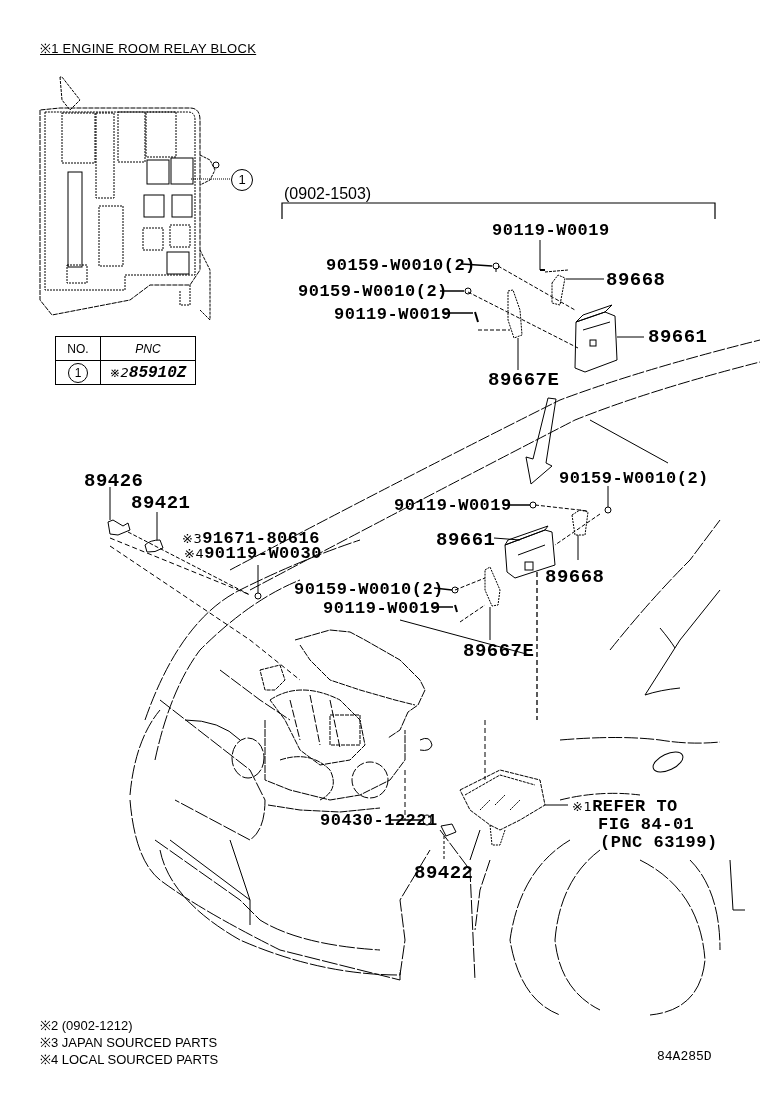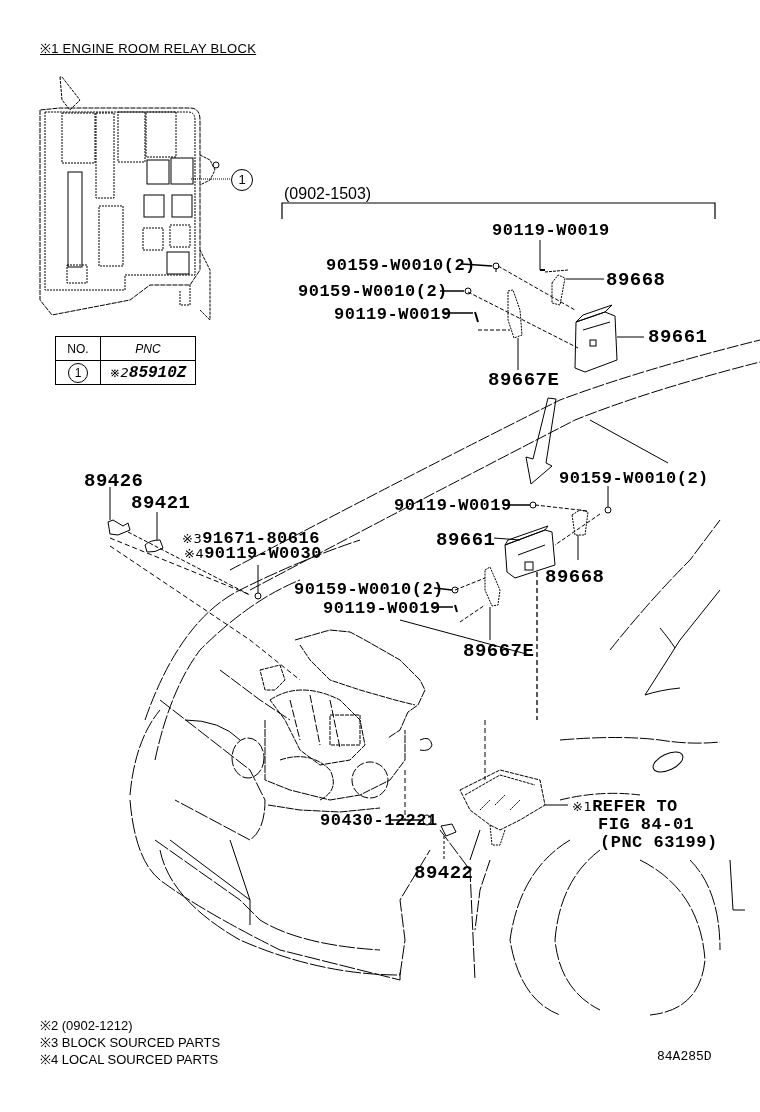--- a/index.html
+++ b/index.html
@@ -234,16 +234,16 @@
 <div class="lbl" style="left:323px;top:600px;">90119-W0019</div>
 <div class="lbl big" style="left:463px;top:642px;">89667E</div>
 <div class="lbl" style="left:284px;top:812px;margin-left:36px;">90430-12221</div>
 <div class="lbl big" style="left:414px;top:864px;text-align:center;">89422</div>
 
 <div class="lbl" style="left:572px;top:798px;"><span class="mark">※1</span><span>REFER TO</span></div>
 <div class="lbl" style="left:598px;top:816px;">FIG 84-01</div>
 <div class="lbl" style="left:600px;top:834px;">(PNC 63199)</div>
 
 <div class="sans" style="left:40px;top:1019px;"><span>※2</span> <span>(0902-1212)</span></div>
-<div class="sans" style="left:40px;top:1036px;"><span>※3</span> <span>BLOCK SOURCED PARTS</span></div>
+<div class="sans" style="left:40px;top:1036px;"><span>※3</span> <span>JAPAN SOURCED PARTS</span></div>
 <div class="sans" style="left:40px;top:1053px;"><span>※4</span> <span>LOCAL SOURCED PARTS</span></div>
 
 <div class="sans" style="left:657px;top:1050px;font-size:13px;font-family:Liberation Mono, monospace;">84A285D</div>
 
 </body></html>

